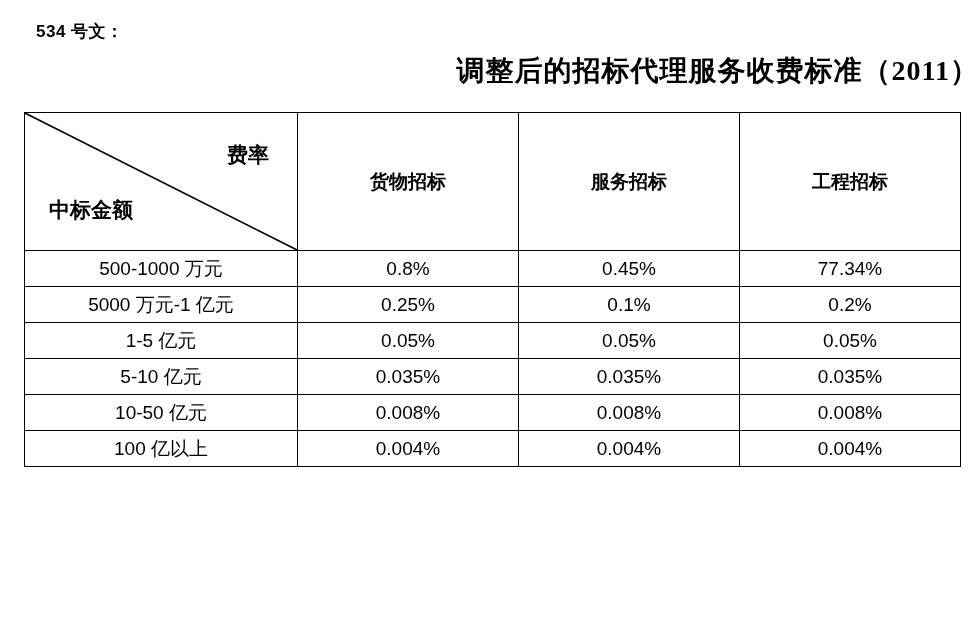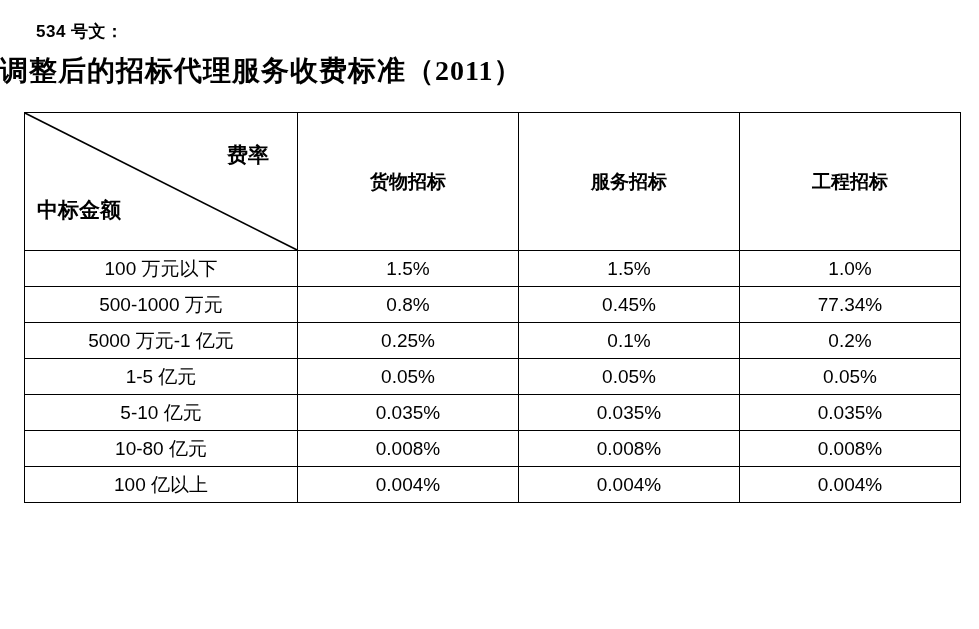--- a/index.html
+++ b/index.html
@@ -27,21 +27,21 @@
     font-family: "Liberation Sans", sans-serif;
     font-size: 17px;
     font-weight: bold;
     letter-spacing: 0.5px;
   }
   .doc-title {
     position: absolute;
     left: 0;
     top: 52px;
     width: 979px;
-    text-align: left;
+    text-align: right;
     font-family: "Liberation Serif", serif;
     font-size: 28px;
     font-weight: bold;
     letter-spacing: 1px;
   }
   .table-wrap {
     position: absolute;
     left: 24px;
     top: 112px;
     width: 932px;
@@ -84,21 +84,21 @@
   .corner-rate {
     position: absolute;
     right: 28px;
     top: 28px;
     font-family: "Liberation Serif", serif;
     font-size: 21px;
     font-weight: bold;
   }
   .corner-amount {
     position: absolute;
-    left: 12px;
+    left: 24px;
     bottom: 26px;
     font-family: "Liberation Serif", serif;
     font-size: 21px;
     font-weight: bold;
   }
   .head-cell {
     font-family: "Liberation Serif", serif;
     font-size: 21px;
     font-weight: bold;
   }
@@ -128,26 +128,20 @@
               <span class="corner-rate">费率</span>
               <span class="corner-amount">中标金额</span>
             </div>
           </td>
           <td class="col-rate head-cell">货物招标</td>
           <td class="col-rate head-cell">服务招标</td>
           <td class="col-rate head-cell">工程招标</td>
         </tr>
 
         <tr>
-          <td class="col-amount row-label">100 万元以下</td>
-          <td class="col-rate">1.5%</td>
-          <td class="col-rate">1.5%</td>
-          <td class="col-rate">1.0%</td>
-        </tr>
-        <tr>
           <td class="col-amount row-label">500-1000 万元</td>
           <td class="col-rate">0.8%</td>
           <td class="col-rate">0.45%</td>
           <td class="col-rate">77.34%</td>
         </tr>
         <tr>
           <td class="col-amount row-label">5000 万元-1 亿元</td>
           <td class="col-rate">0.25%</td>
           <td class="col-rate">0.1%</td>
           <td class="col-rate">0.2%</td>
@@ -158,21 +152,21 @@
           <td class="col-rate">0.05%</td>
           <td class="col-rate">0.05%</td>
         </tr>
         <tr>
           <td class="col-amount row-label">5-10 亿元</td>
           <td class="col-rate">0.035%</td>
           <td class="col-rate">0.035%</td>
           <td class="col-rate">0.035%</td>
         </tr>
         <tr>
-          <td class="col-amount row-label">10-80 亿元</td>
+          <td class="col-amount row-label">10-50 亿元</td>
           <td class="col-rate">0.008%</td>
           <td class="col-rate">0.008%</td>
           <td class="col-rate">0.008%</td>
         </tr>
         <tr>
           <td class="col-amount row-label">100 亿以上</td>
           <td class="col-rate">0.004%</td>
           <td class="col-rate">0.004%</td>
           <td class="col-rate">0.004%</td>
         </tr>

